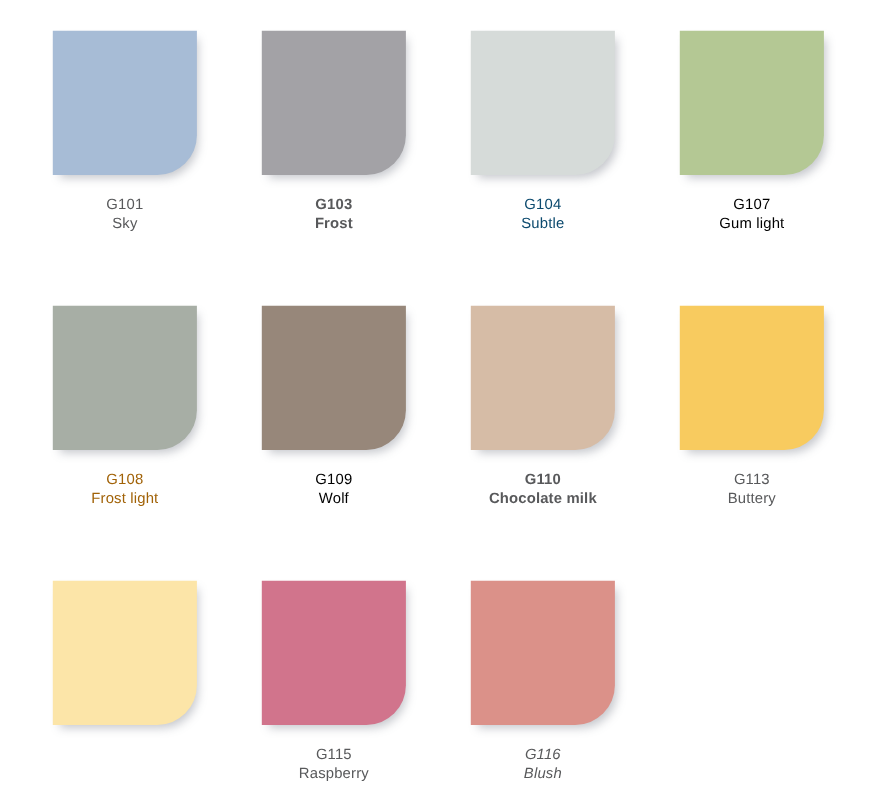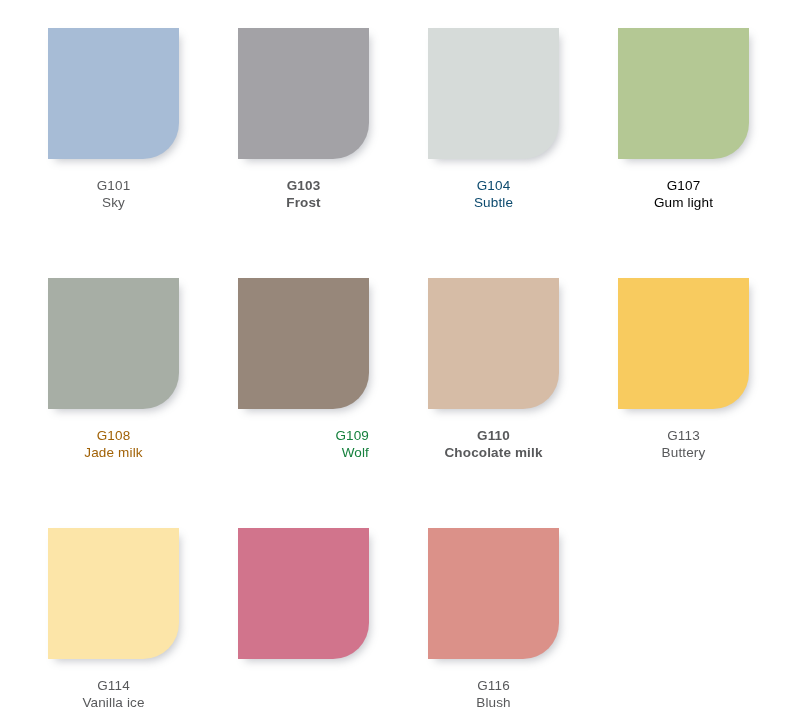--- a/index.html
+++ b/index.html
@@ -89,54 +89,54 @@
       <div class="swatch-chip" style="background: rgb(180, 200, 148);"></div>
       <div class="swatch-caption" style="color: #000000;">
         <span class="swatch-code">G107</span>
         <span class="swatch-name">Gum light</span>
       </div>
     </div>
     <div class="swatch-cell">
       <div class="swatch-chip" style="background: rgb(167, 174, 165);"></div>
       <div class="swatch-caption" style="color: #a16207;">
         <span class="swatch-code">G108</span>
-        <span class="swatch-name">Jade milk</span>
+        <span class="swatch-name">Frost light</span>
       </div>
     </div>
     <div class="swatch-cell">
       <div class="swatch-chip" style="background: rgb(151, 135, 122);"></div>
-      <div class="swatch-caption" style="color: #15803d; text-align: right;">
+      <div class="swatch-caption" style="color: #000000;">
         <span class="swatch-code">G109</span>
         <span class="swatch-name">Wolf</span>
       </div>
     </div>
     <div class="swatch-cell">
       <div class="swatch-chip" style="background: rgb(214, 188, 166);"></div>
       <div class="swatch-caption" style="color: rgb(88, 89, 91); font-weight: bold;">
         <span class="swatch-code">G110</span>
         <span class="swatch-name">Chocolate milk</span>
       </div>
     </div>
     <div class="swatch-cell">
       <div class="swatch-chip" style="background: rgb(248, 203, 95);"></div>
       <div class="swatch-caption" style="color: rgb(88, 89, 91);">
         <span class="swatch-code">G113</span>
         <span class="swatch-name">Buttery</span>
       </div>
     </div>
     <div class="swatch-cell">
       <div class="swatch-chip" style="background: rgb(252, 229, 168);"></div>
+    </div>
+    <div class="swatch-cell">
+      <div class="swatch-chip" style="background: rgb(209, 116, 140);"></div>
       <div class="swatch-caption" style="color: rgb(88, 89, 91);">
-        <span class="swatch-code">G114</span>
-        <span class="swatch-name">Vanilla ice</span>
+        <span class="swatch-code">G115</span>
+        <span class="swatch-name">Raspberry</span>
       </div>
     </div>
     <div class="swatch-cell">
-      <div class="swatch-chip" style="background: rgb(209, 116, 140);"></div>
-    </div>
-    <div class="swatch-cell">
       <div class="swatch-chip" style="background: rgb(219, 145, 137);"></div>
-      <div class="swatch-caption" style="color: rgb(88, 89, 91);">
+      <div class="swatch-caption" style="color: rgb(88, 89, 91); font-style: italic;">
         <span class="swatch-code">G116</span>
         <span class="swatch-name">Blush</span>
       </div>
     </div>
   </div>
 
 </body></html>

